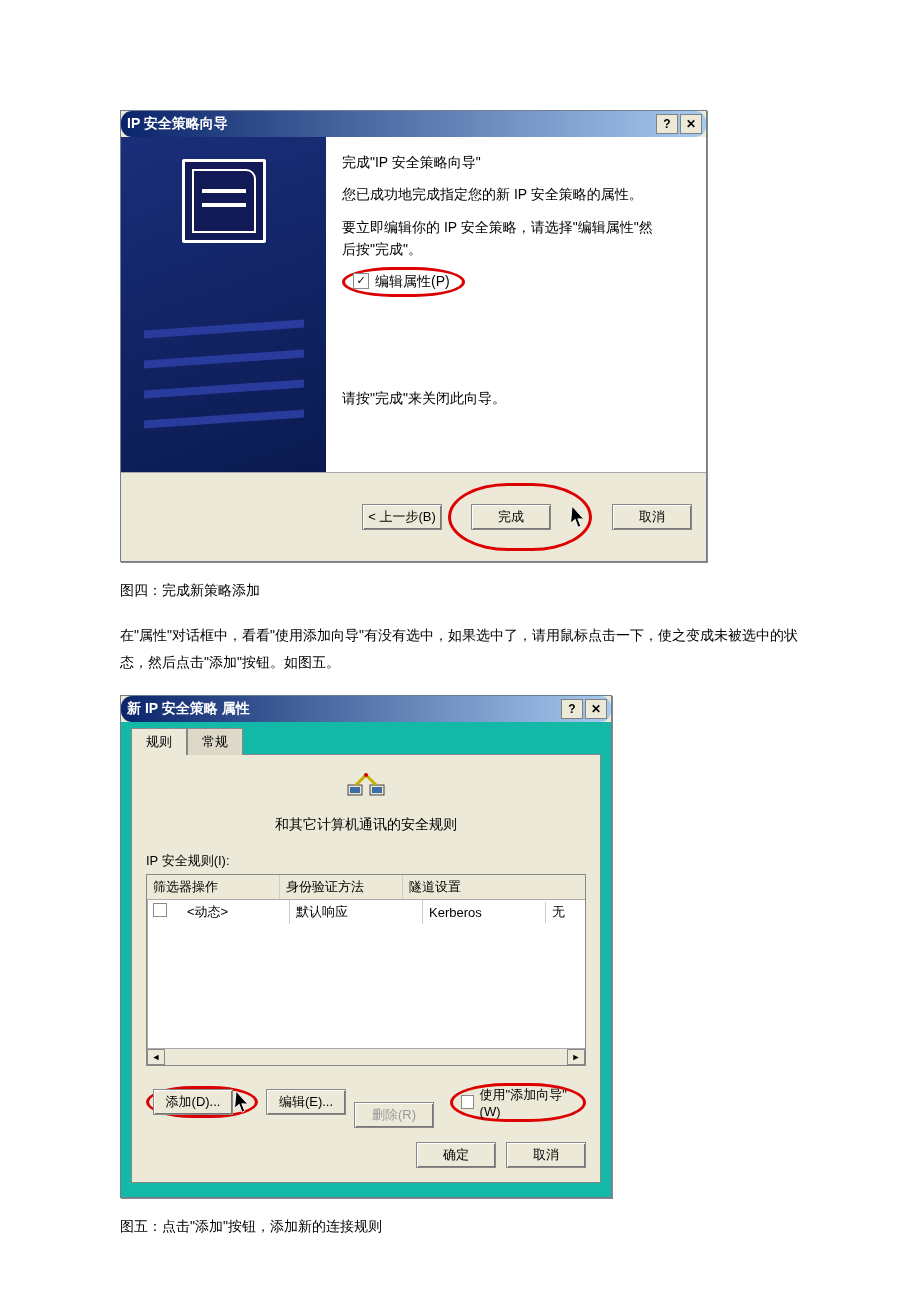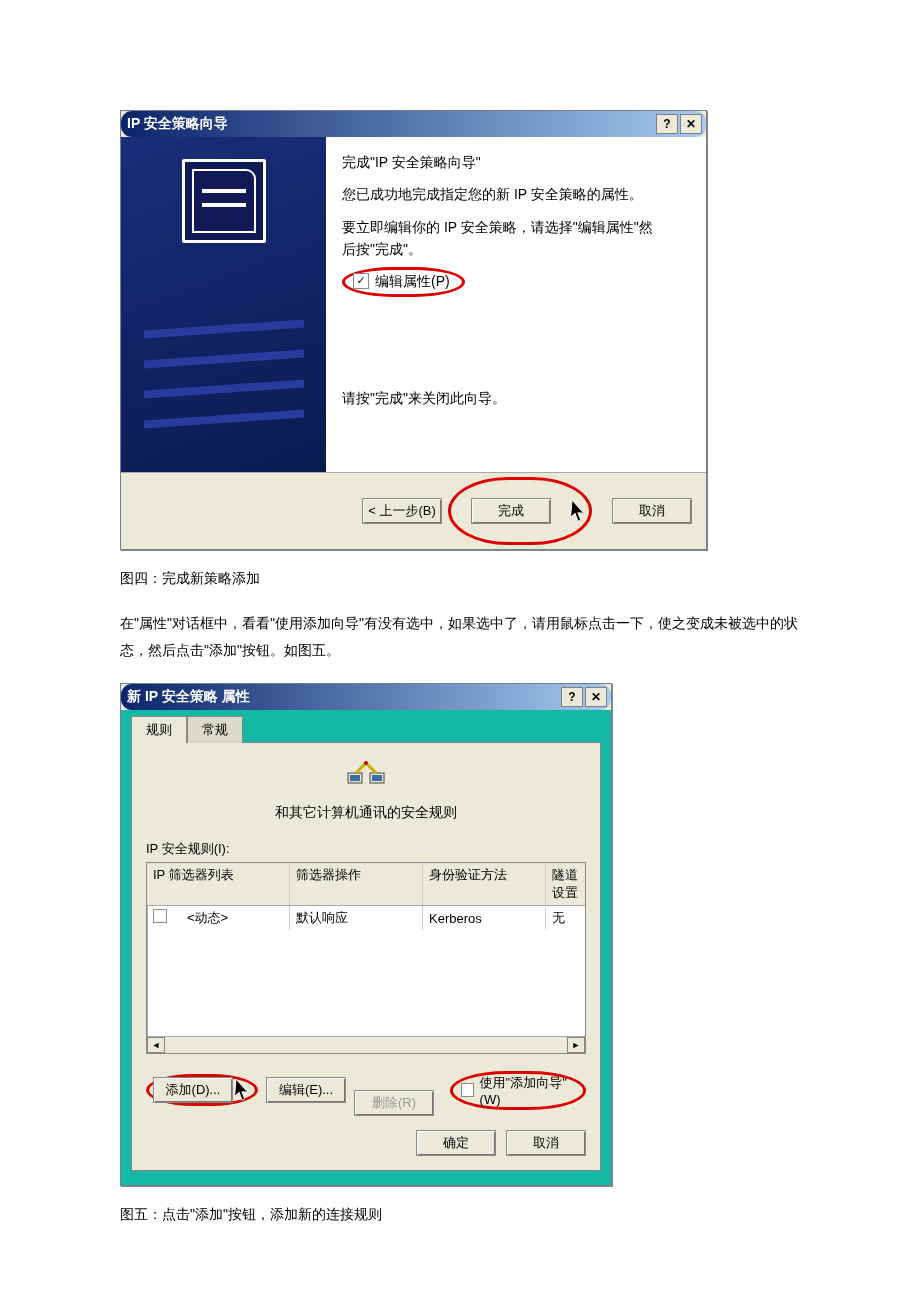--- a/index.html
+++ b/index.html
@@ -71,21 +71,21 @@
   .chk {
     width:14px; height:14px; border:1px solid #888; background:#fff;
     display:flex; align-items:center; justify-content:center; font-size:11px; color:#000;
   }
   .red-oval {
     border:3px solid #d00; border-radius: 50%/60%;
     padding: 0 12px 2px 8px; display:inline-flex; align-items:center;
   }
   .wiz-foot {
     border-top:1px solid #aaa;
-    padding: 4px 14px; display:flex; justify-content:flex-end; gap:6px; align-items:center;
+    padding: 10px 14px; display:flex; justify-content:flex-end; gap:6px; align-items:center;
     background:#ece9d8;
   }
   .btn {
     min-width: 78px; height:24px;
     background:#ece9d8; border:1px solid #888;
     box-shadow: inset 1px 1px 0 #fff, inset -1px -1px 0 #777;
     font-size:13px; display:flex; align-items:center; justify-content:center;
   }
   .btn.disabled { color:#999;margin-top:26px; }
   .cursor { width:18px; height:24px; transform:rotate(5deg); }
@@ -211,21 +211,20 @@
             <rect x="26" y="16" width="10" height="6" fill="#3a6ea5"></rect>
             <path d="M10 14 L20 4 L30 14" stroke="#c8b000" stroke-width="3" fill="none"></path>
             <circle cx="20" cy="4" r="2" fill="#c00"></circle>
           </svg>
         </span>
         <span>和其它计算机通讯的安全规则</span>
       </div>
       <div class="label-sm">IP 安全规则(I):</div>
       <div class="list">
         <div class="list-head">
-          <div class="col1">IP 筛选器列表</div>
           <div class="col2">筛选器操作</div>
           <div class="col3">身份验证方法</div>
           <div class="col4">隧道设置</div>
         </div>
         <div class="list-row">
           <div class="col1" style="display:flex;gap:20px;">
             <span class="chk" style="width:12px;height:12px;"></span>
             <span>&lt;动态&gt;</span>
           </div>
           <div class="col2">默认响应</div>

